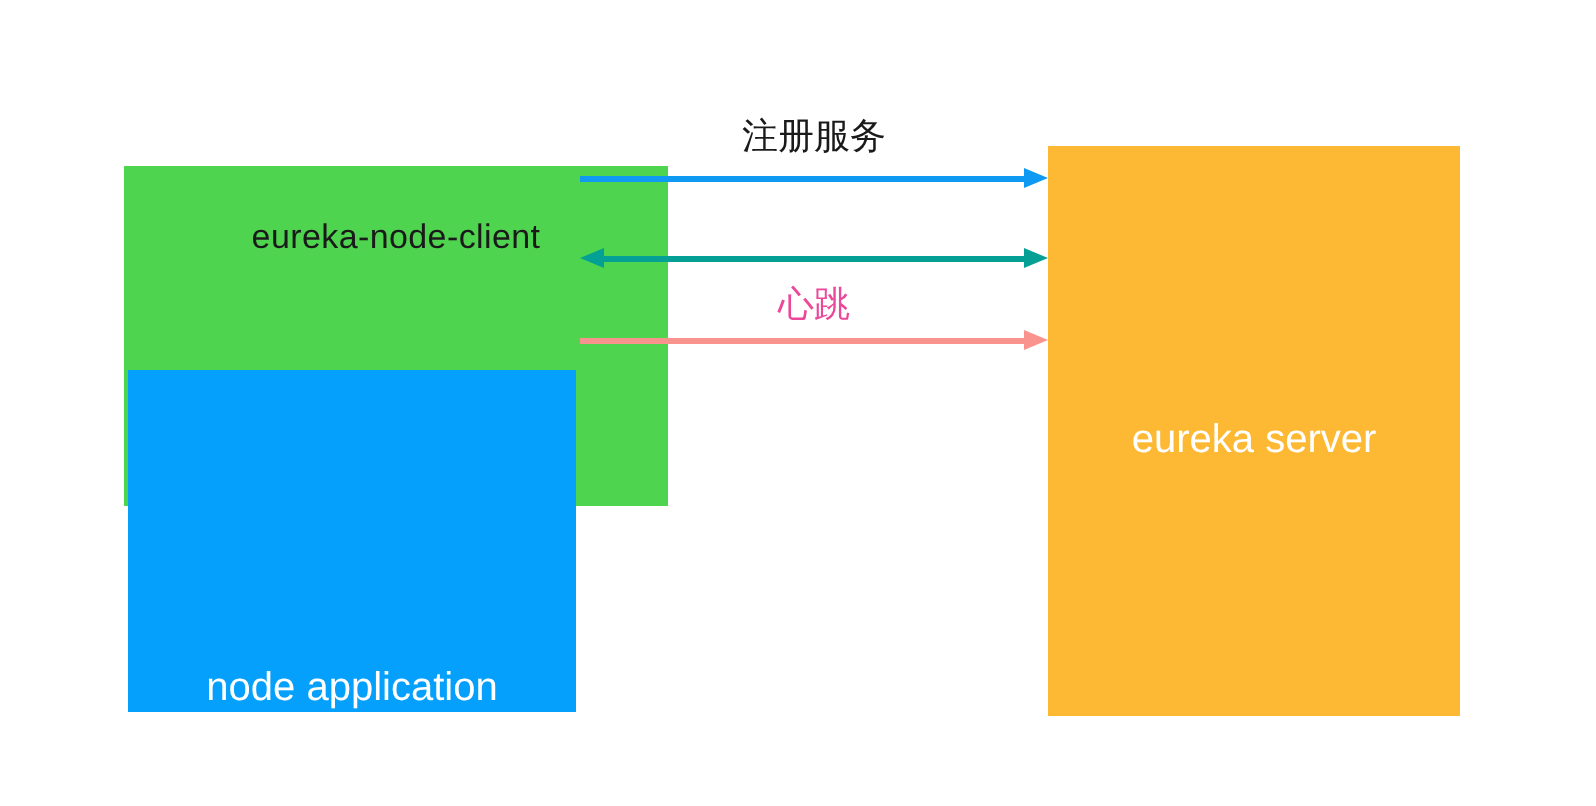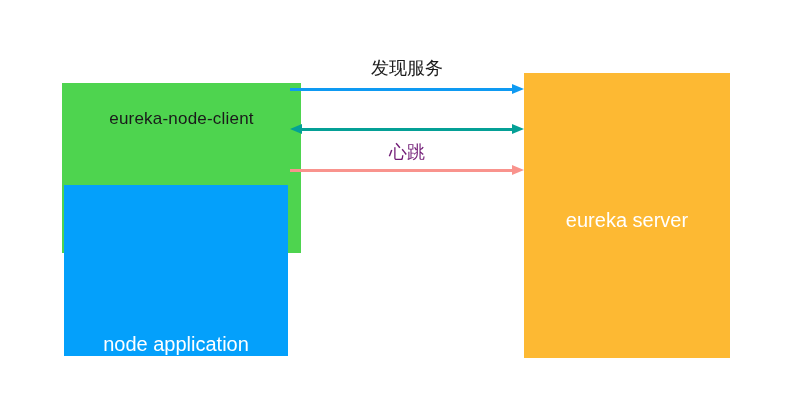--- a/index.html
+++ b/index.html
@@ -17,21 +17,21 @@
   .node {
     position: absolute;
     display: flex;
     align-items: center;
     justify-content: center;
     box-sizing: border-box;
   }
   .node-client {
     left: 62px;
     top: 83px;
-    width: 239px;
+    width: 272px;
     height: 170px;
     align-items: flex-start;
     padding-top: 26px;
     font-size: 17px;
     letter-spacing: 0.2px;
     z-index: 1;
   }
   .node-app {
     left: 64px;
     top: 185px;
@@ -104,25 +104,25 @@
   </div>
 
   <div class="node node-app" style="background-color: rgb(4, 160, 251); color: rgb(255, 255, 255); align-items: flex-end;">
     <span class="node-label">node application</span>
   </div>
 
   <div class="node node-server" style="background-color: rgb(253, 185, 51); color: rgb(255, 255, 255);">
     <span class="node-label">eureka server</span>
   </div>
 
-  <div class="arrow-label lbl-register" style="color: rgb(26, 26, 26);">发现服务</div>
+  <div class="arrow-label lbl-register" style="color: rgb(26, 26, 26);">注册服务</div>
   <div class="arrow-line line-register" style="background-color: rgb(14, 154, 242);"></div>
   <div class="arrow-head head-right head-register-r" style="color: rgb(14, 154, 242);"></div>
 
   <div class="arrow-line line-discover" style="background-color: rgb(4, 160, 150);"></div>
   <div class="arrow-head head-left head-discover-l" style="color: rgb(4, 160, 150);"></div>
   <div class="arrow-head head-right head-discover-r" style="color: rgb(4, 160, 150);"></div>
 
-  <div class="arrow-label lbl-heartbeat" style="color: #701a75;">心跳</div>
+  <div class="arrow-label lbl-heartbeat" style="color: #ec4899;">心跳</div>
   <div class="arrow-line line-heartbeat" style="background-color: rgb(249, 147, 141);"></div>
   <div class="arrow-head head-right head-heartbeat-r" style="color: rgb(249, 147, 141);"></div>
 
 </div>
 
 </body></html>

